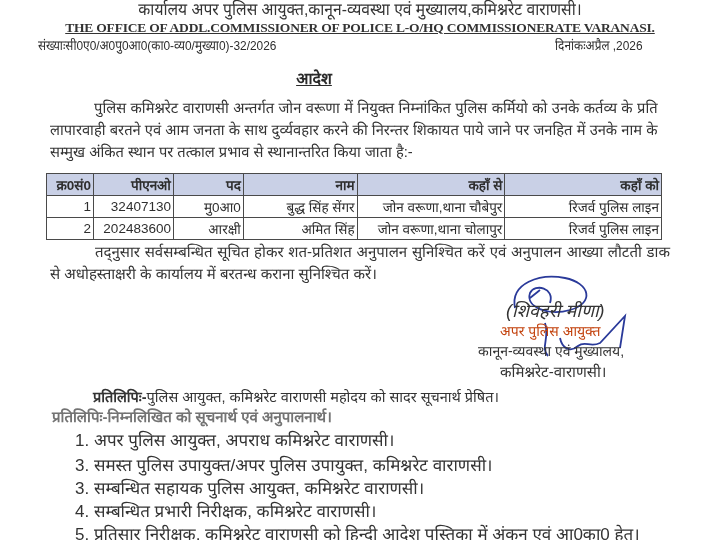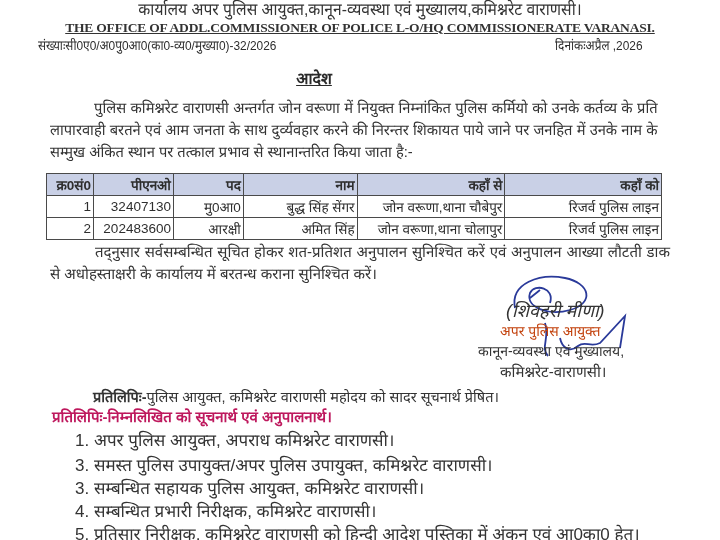--- a/index.html
+++ b/index.html
@@ -26,21 +26,21 @@
   }
   table.order th { background: #c9d0e6; font-weight: bold; }
   .para2 { top: 241px; text-indent: 45px; text-align: justify; }
   .sig-block { left: 470px; top: 268px; width: 200px; }
   .sig-name { left: 506px; top: 298px; font-size: 18px; color: #333; font-style: italic; }
   .sig-l1 { left: 500px; top: 321px; font-size: 14px; color: #c2410c; }
   .sig-l2 { left: 478px; top: 341px; font-size: 14px; color: #333; }
   .sig-l3 { left: 500px; top: 361px; font-size: 15px; color: #333; }
   .copy1 { left: 52px; top: 386px; font-size: 14.5px; color: #333; margin-left: 41px; }
   .copy1 b, .copy2 { font-weight: bold; }
-  .copy2 { left: 52px; top: 406px; font-size: 15px; color: #be185d; }
+  .copy2 { left: 52px; top: 406px; font-size: 15px; color: #737373; }
   .list-item { left: 75px; font-size: 17px; color: #333; }
 </style>
 </head>
 <body>
 
 <div class="abs hdr-hindi">कार्यालय अपर पुलिस आयुक्त,कानून-व्यवस्था एवं मुख्यालय,कमिश्नरेट वाराणसी।</div>
 <div class="abs hdr-eng">THE OFFICE OF ADDL.COMMISSIONER OF POLICE L-O/HQ COMMISSIONERATE VARANASI.</div>
 <div class="abs refno">संख्याःसी0ए0/अ0पु0आ0(का0-व्य0/मुख्या0)-32/2026</div>
 <div class="abs dateline">दिनांकःअप्रैल     ,2026</div>
 

